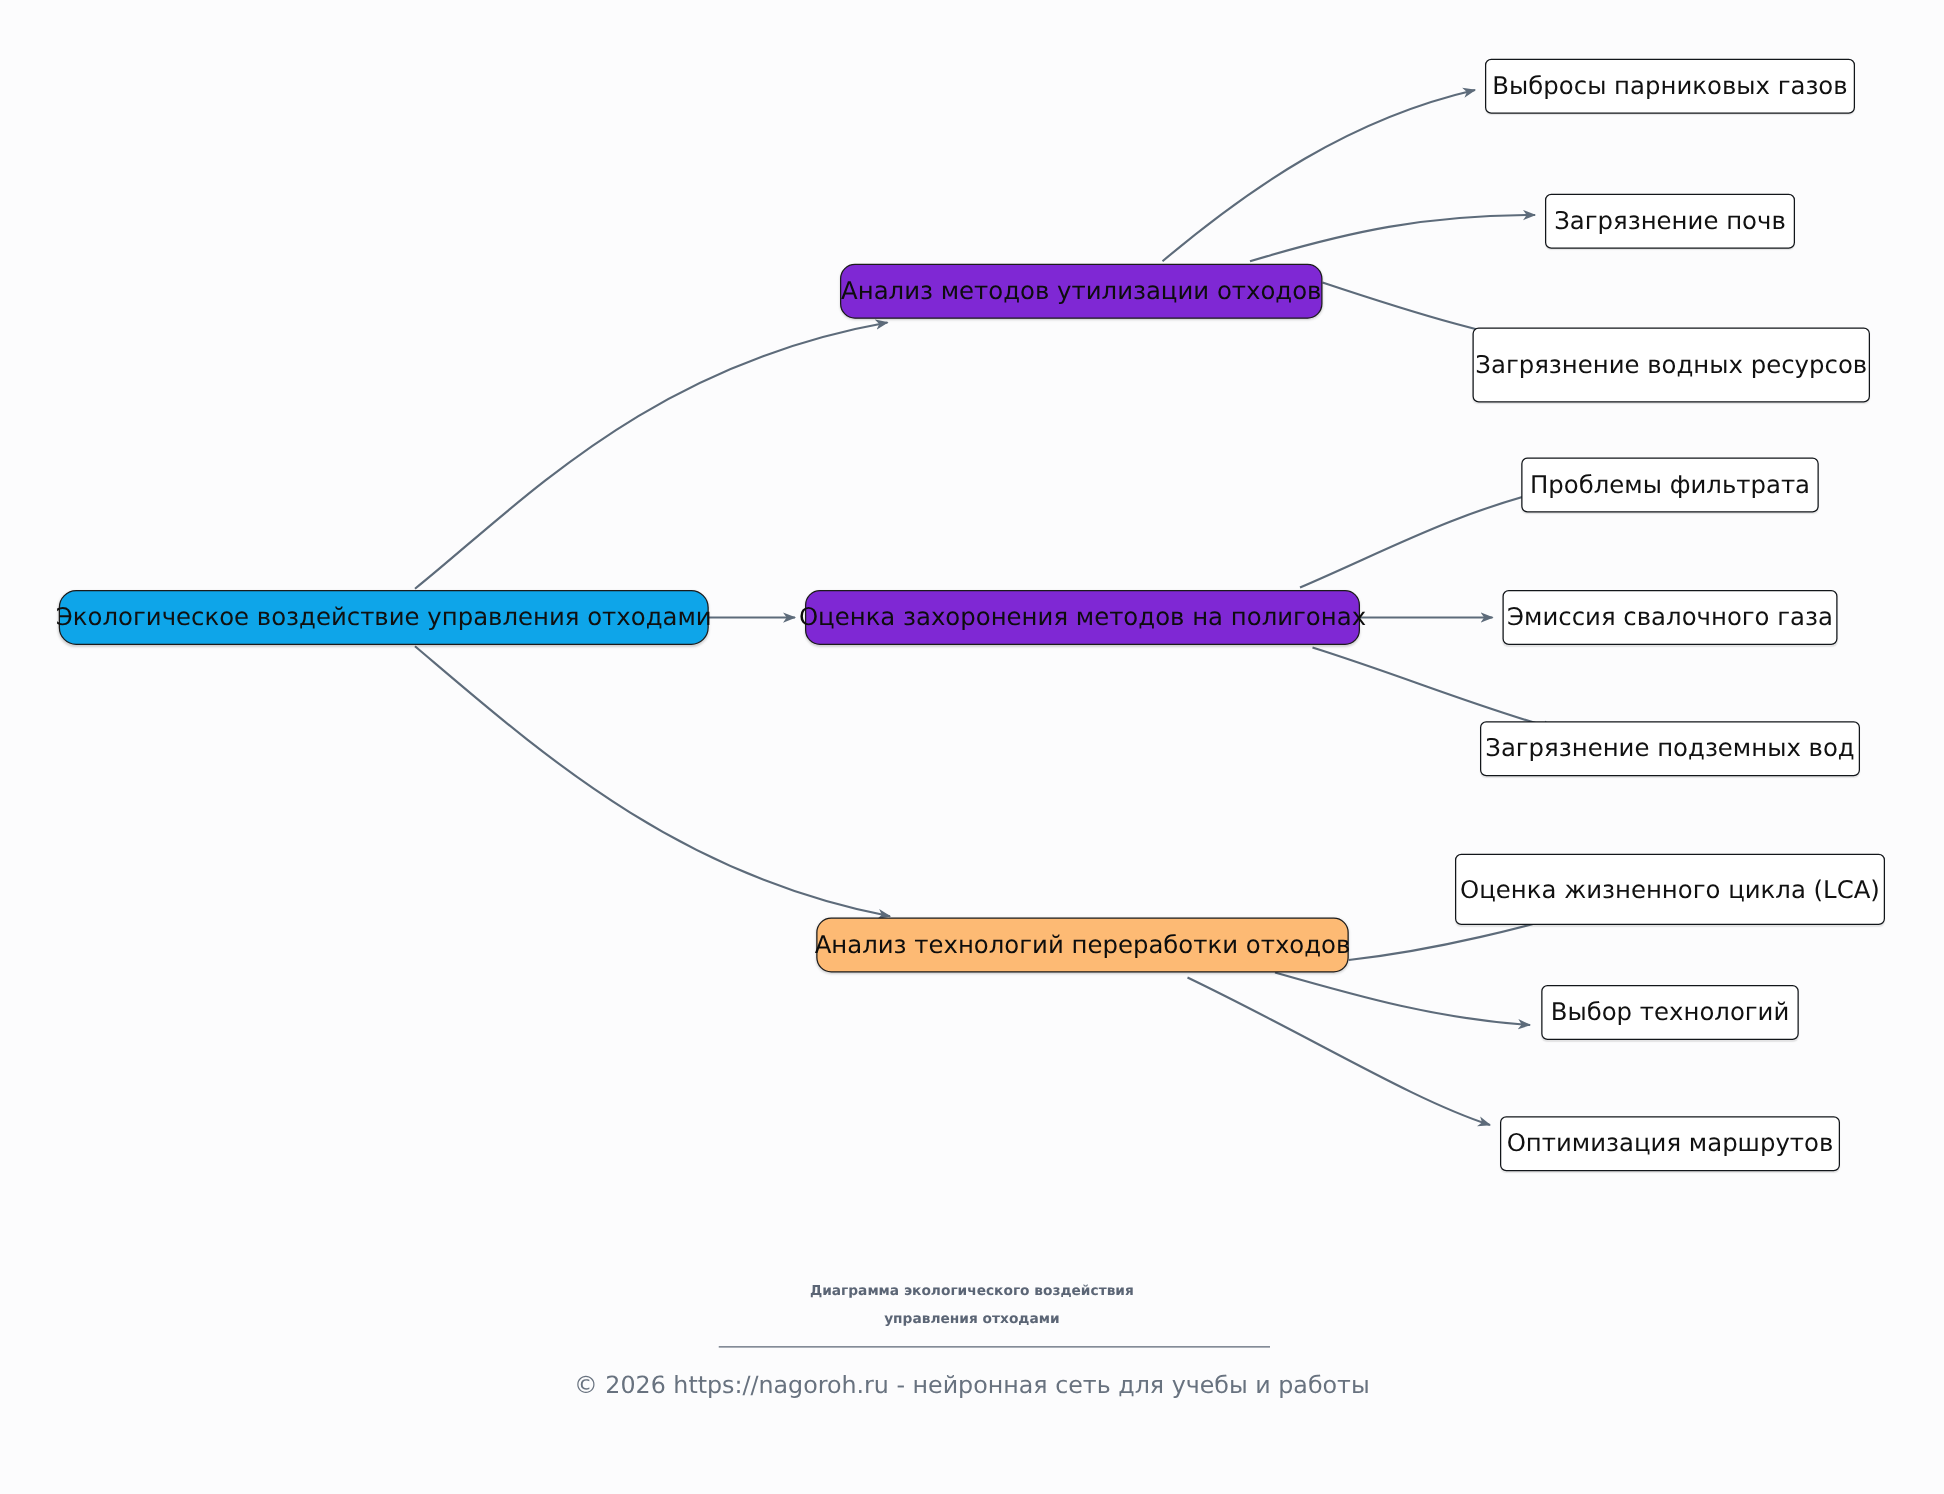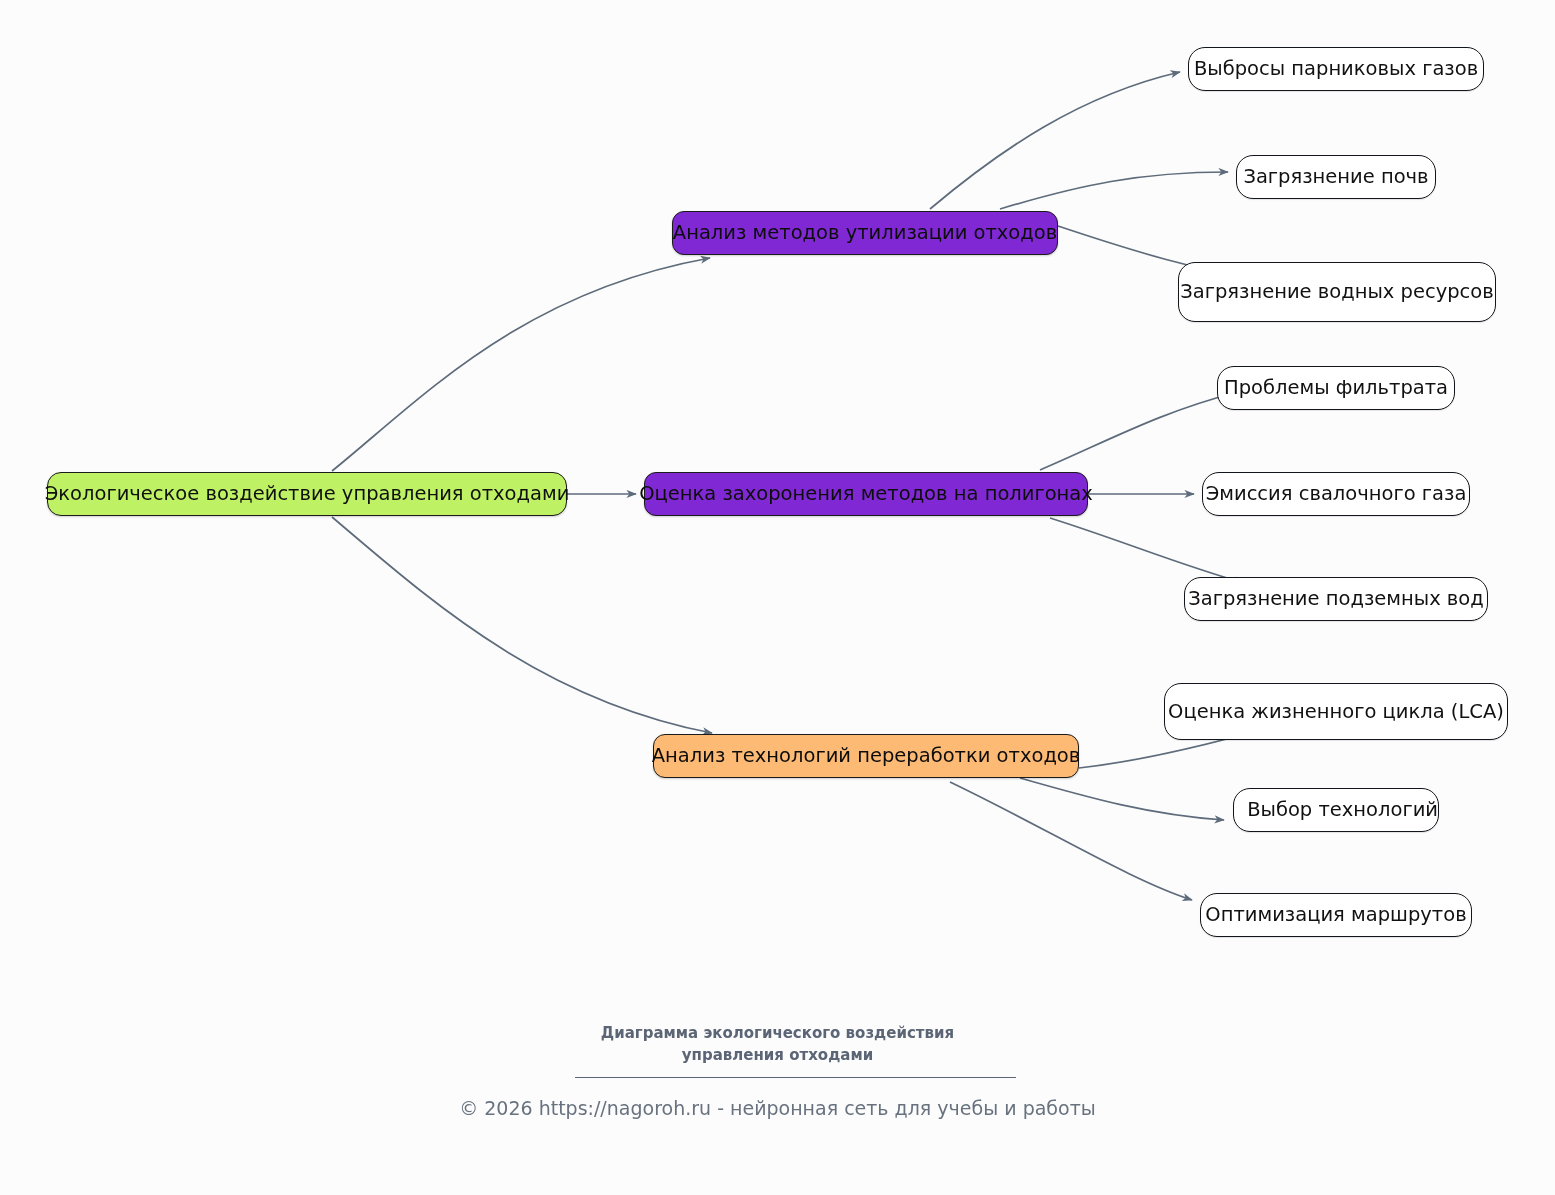--- a/index.html
+++ b/index.html
@@ -43,36 +43,36 @@
     background: #7f28d4;
     border: 1.6px solid #1b1b1b;
     border-radius: 12px;
     color: #0d0d0d;
     font-size: 19.5px;
     box-shadow: 0 1px 2px rgba(0,0,0,0.18);
   }
   .node-leaf {
     background: #ffffff;
     border: 1.5px solid #12161a;
-    border-radius: 17px;
+    border-radius: 5px;
     color: #111111;
     font-size: 19.5px;
     box-shadow: 0 1px 1px rgba(0,0,0,0.10);
   }
   .footer {
     position: absolute;
     left: 0;
     width: 1555px;
     text-align: center;
   }
   #footer-title {
     top: 1022px;
     font-family: "DejaVu Sans", sans-serif;
     font-weight: bold;
-    font-size: 15px;
+    font-size: 11px;
     line-height: 22px;
     color: #5b6575;
   }
   #footer-divider {
     position: absolute;
     left: 575px;
     top: 1077px;
     width: 441px;
     height: 0;
     border-top: 1.6px solid #5b6575;
@@ -104,21 +104,21 @@
         <path d="M 1058,226 C 1130,250 1200,272 1274,282" marker-end="url(#arrow)" stroke="#5d6b7a"></path>
         <path d="M 1040,470 C 1110,440 1160,412 1238,392" marker-end="url(#arrow)" stroke="#5d6b7a"></path>
         <path d="M 1088,494 L 1194,494" marker-end="url(#arrow)" stroke="#5d6b7a"></path>
         <path d="M 1050,518 C 1120,540 1180,565 1244,583" marker-end="url(#arrow)" stroke="#5d6b7a"></path>
         <path d="M 1079,768 C 1150,760 1220,742 1288,722" marker-end="url(#arrow)" stroke="#5d6b7a"></path>
         <path d="M 1020,778 C 1090,798 1150,815 1224,820" marker-end="url(#arrow)" stroke="#5d6b7a"></path>
         <path d="M 950,782 C 1050,830 1130,880 1192,900" marker-end="url(#arrow)" stroke="#5d6b7a"></path>
       </g>
   </svg>
 
-  <div class="node node-root" style="left: 47px; top: 472px; width: 520px; height: 44px; background: #bef264; color: rgb(16, 16, 16);">
+  <div class="node node-root" style="left: 47px; top: 472px; width: 520px; height: 44px; background: #0ea5e9; color: rgb(16, 16, 16);">
     <span>Экологическое воздействие управления отходами</span>
   </div>
 
   <div class="node node-branch" style="left: 672px; top: 211px; width: 386px; height: 44px; background: rgb(127, 40, 212); color: rgb(13, 13, 13);">
     <span>Анализ методов утилизации отходов</span>
   </div>
   <div class="node node-leaf" style="left: 1188px; top: 47px; width: 296px; height: 44px;">
     <span>Выбросы парниковых газов</span>
   </div>
   <div class="node node-leaf" style="left: 1236px; top: 155px; width: 200px; height: 44px;">
@@ -140,21 +140,21 @@
   <div class="node node-leaf" style="left: 1184px; top: 577px; width: 304px; height: 44px;">
     <span>Загрязнение подземных вод</span>
   </div>
 
   <div class="node node-branch" style="left: 653px; top: 734px; width: 426px; height: 44px; background: #fdba74; color: rgb(13, 13, 13);">
     <span>Анализ технологий переработки отходов</span>
   </div>
   <div class="node node-leaf" style="left: 1164px; top: 683px; width: 344px; height: 57px;">
     <span>Оценка жизненного цикла (LCA)</span>
   </div>
-  <div class="node node-leaf" style="left: 1233px; top: 788px; width: 206px; height: 44px; justify-content: flex-end;">
+  <div class="node node-leaf" style="left: 1233px; top: 788px; width: 206px; height: 44px;">
     <span>Выбор технологий</span>
   </div>
   <div class="node node-leaf" style="left: 1200px; top: 893px; width: 272px; height: 44px;">
     <span>Оптимизация маршрутов</span>
   </div>
 
   <div class="footer" id="footer-title" style="color: rgb(91, 101, 117);">
     <div>Диаграмма экологического воздействия</div>
     <div>управления отходами</div>
   </div>

